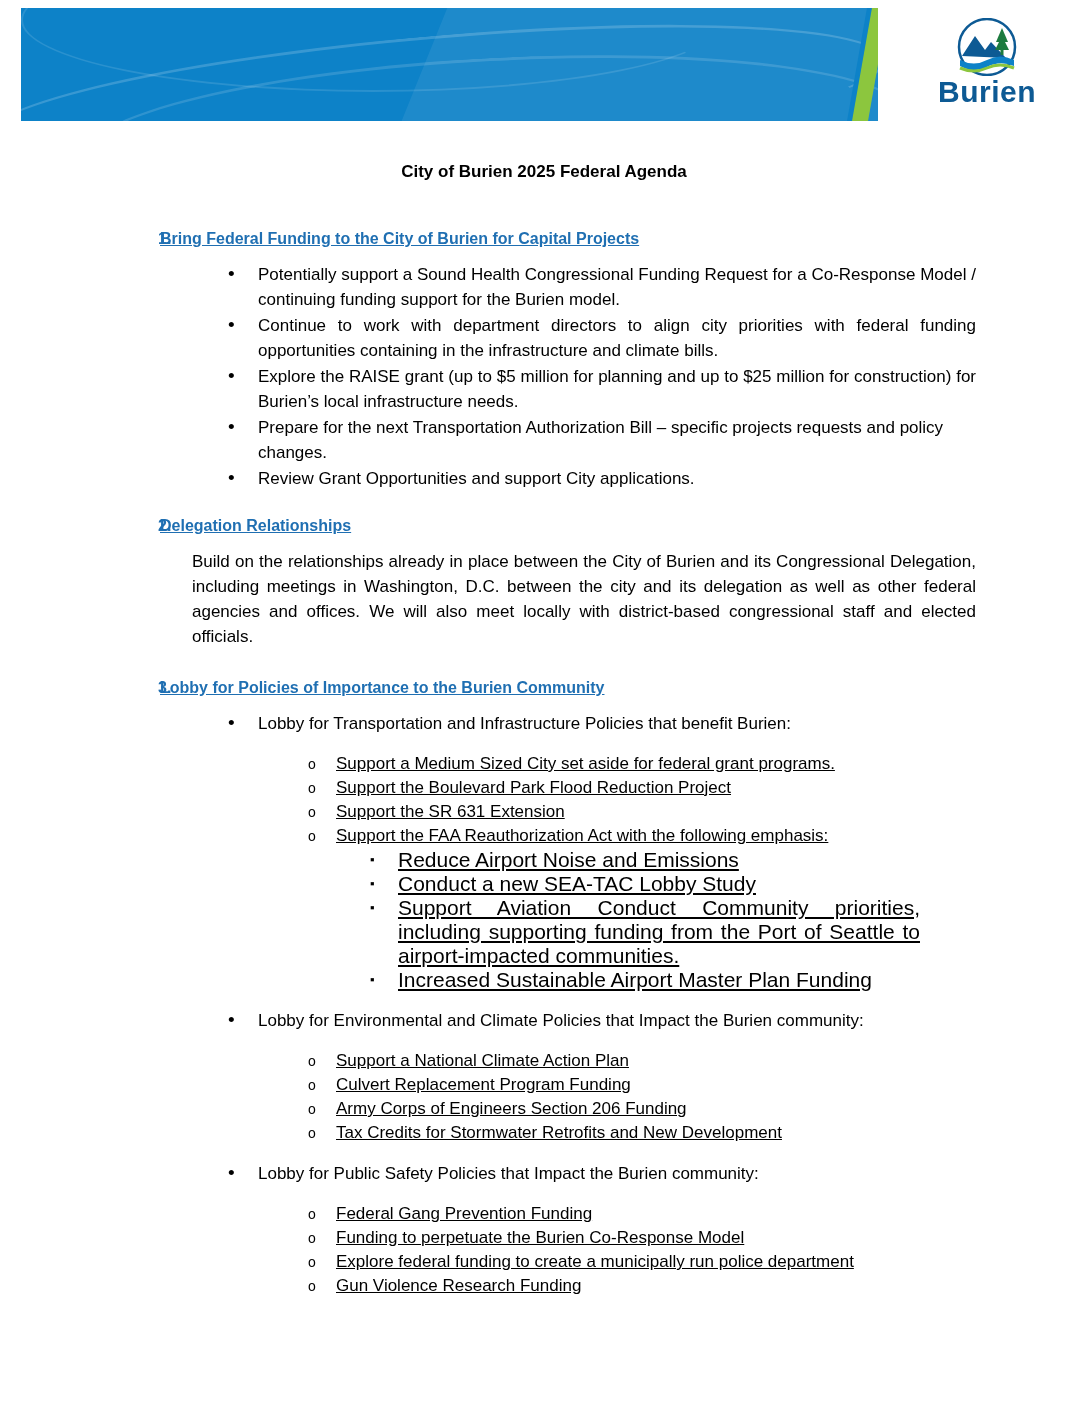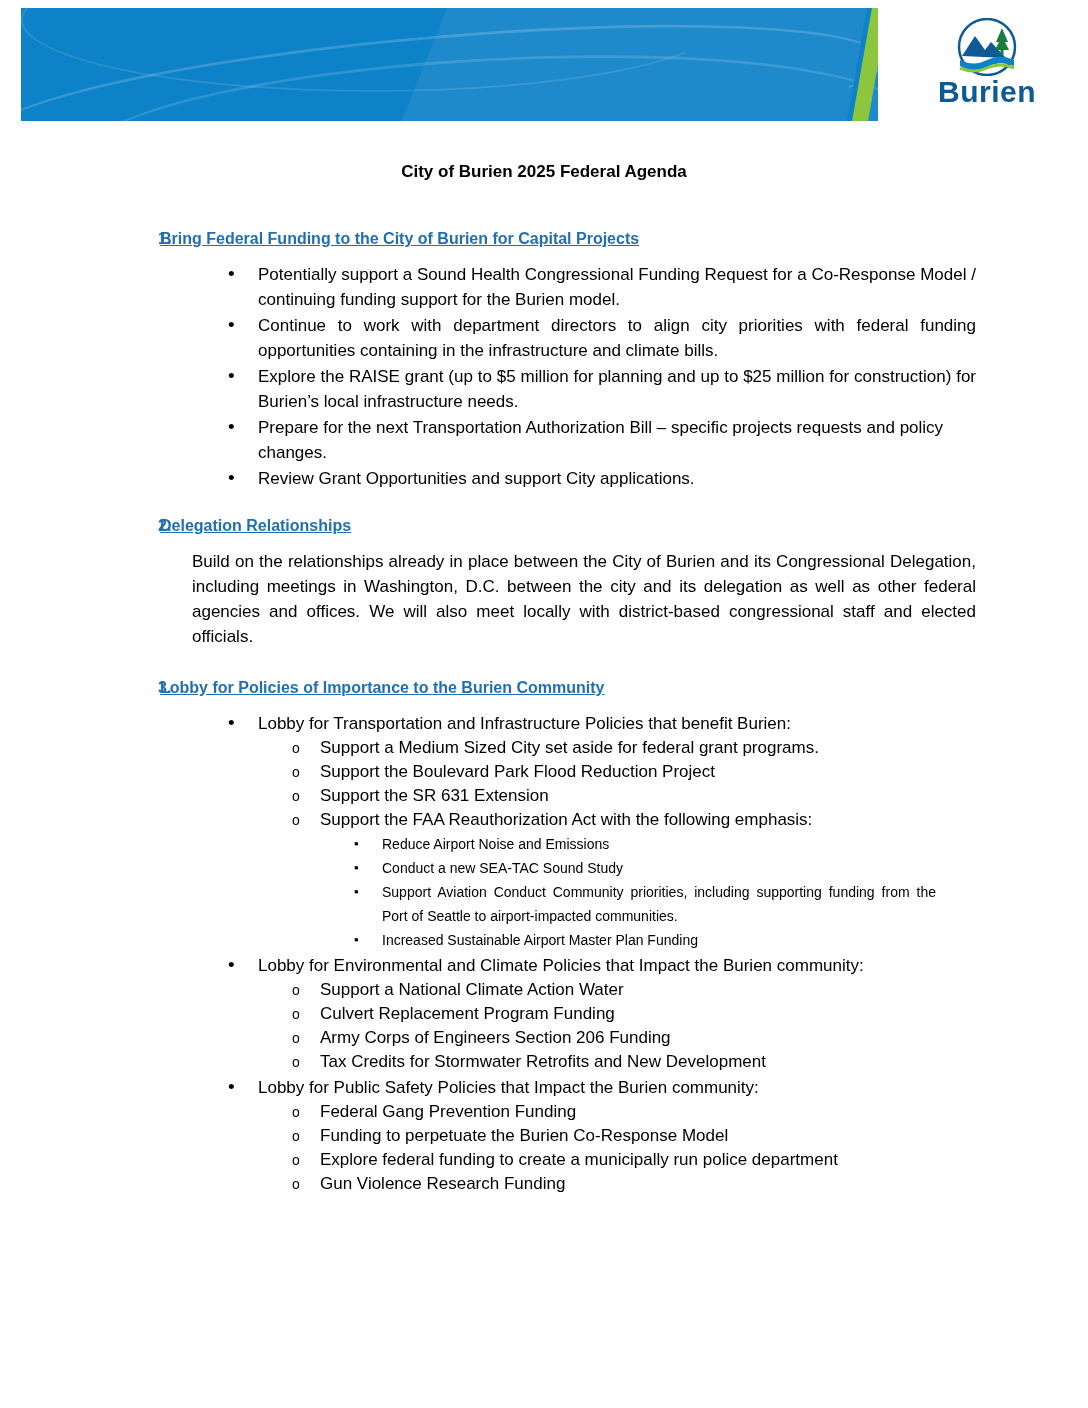--- a/index.html
+++ b/index.html
@@ -186,22 +186,23 @@
     left: 228px;
     top: -1px;
     font-size: 19px;
     line-height: 25px;
   }
   ul.bullets > li.nojust { text-align: left; }
 
   
   ul.sub {
     list-style: none;
-    margin: 0;
+    margin: 16px;
     padding: 0;
+    text-decoration: underline;
   }
   ul.sub > li {
     position: relative;
     padding-left: 62px;
     padding-right: 0px;
     font-size: 17px;
     line-height: 24px;
     text-align: left;
   }
   ul.sub > li::before {
@@ -215,21 +216,21 @@
   
   ul.sub3 {
     list-style: none;
     margin: 0;
     padding: 0;
   }
   ul.sub3 > li {
     position: relative;
     padding-left: 62px;
     padding-right: 40px;
-    font-size: 14px;
+    font-size: 21px;
     line-height: 24px;
     text-align: justify;
   }
   ul.sub3 > li::before {
     content: "\25AA";
     position: absolute;
     left: 34px;
     top: 0px;
     font-size: 13px;
     line-height: 24px;
@@ -315,32 +316,32 @@
         <li class="nojust">
           <span>Lobby for Transportation and Infrastructure Policies that benefit Burien:</span>
           <ul class="sub">
             <li>Support a Medium Sized City set aside for federal grant programs.</li>
             <li>Support the Boulevard Park Flood Reduction Project</li>
             <li>Support the SR 631 Extension</li>
             <li>
               <span>Support the FAA Reauthorization Act with the following emphasis:</span>
               <ul class="sub3">
                 <li class="noj">Reduce Airport Noise and Emissions</li>
-                <li class="noj">Conduct a new SEA-TAC Sound Study</li>
+                <li class="noj">Conduct a new SEA-TAC Lobby Study</li>
                 <li>Support Aviation Conduct Community priorities, including supporting funding from the Port of Seattle to airport-impacted communities.</li>
                 <li class="noj">Increased Sustainable Airport Master Plan Funding</li>
               </ul>
             </li>
           </ul>
         </li>
 
         <li class="nojust">
           <span>Lobby for Environmental and Climate Policies that Impact the Burien community:</span>
           <ul class="sub">
-            <li>Support a National Climate Action Water</li>
+            <li>Support a National Climate Action Plan</li>
             <li>Culvert Replacement Program Funding</li>
             <li>Army Corps of Engineers Section 206 Funding</li>
             <li>Tax Credits for Stormwater Retrofits and New Development</li>
           </ul>
         </li>
 
         <li class="nojust">
           <span>Lobby for Public Safety Policies that Impact the Burien community:</span>
           <ul class="sub">
             <li>Federal Gang Prevention Funding</li>

